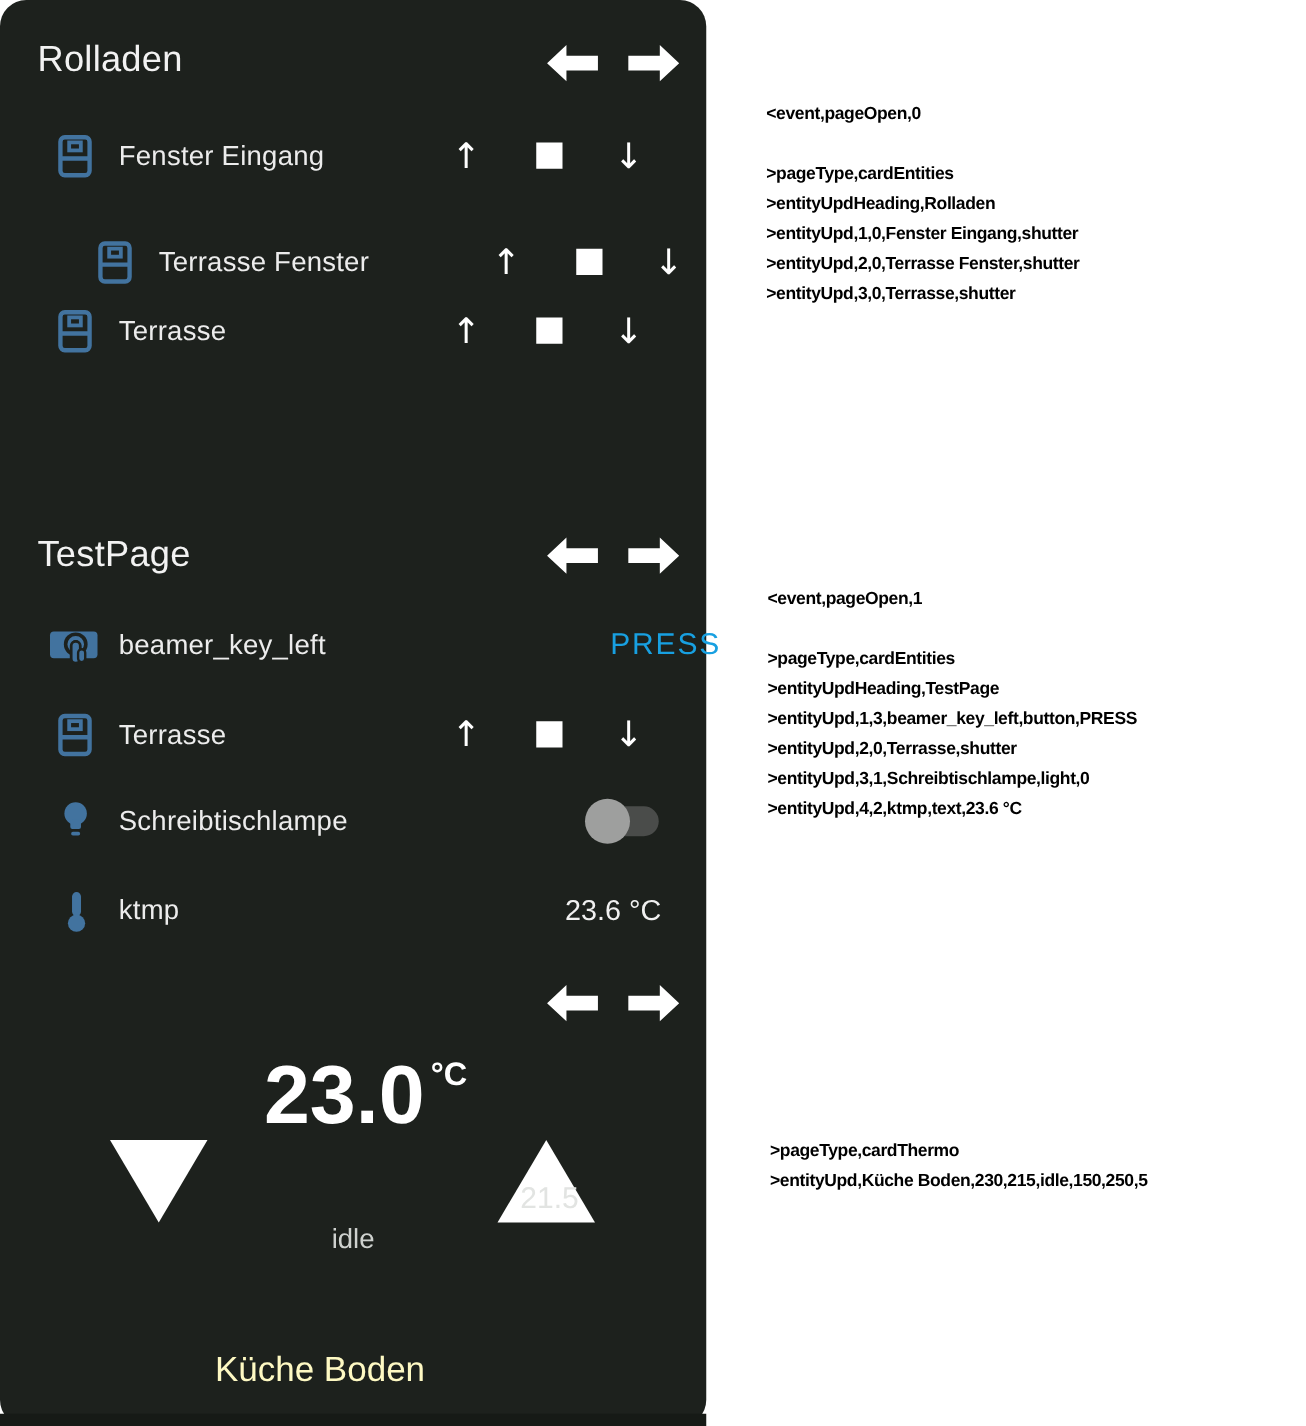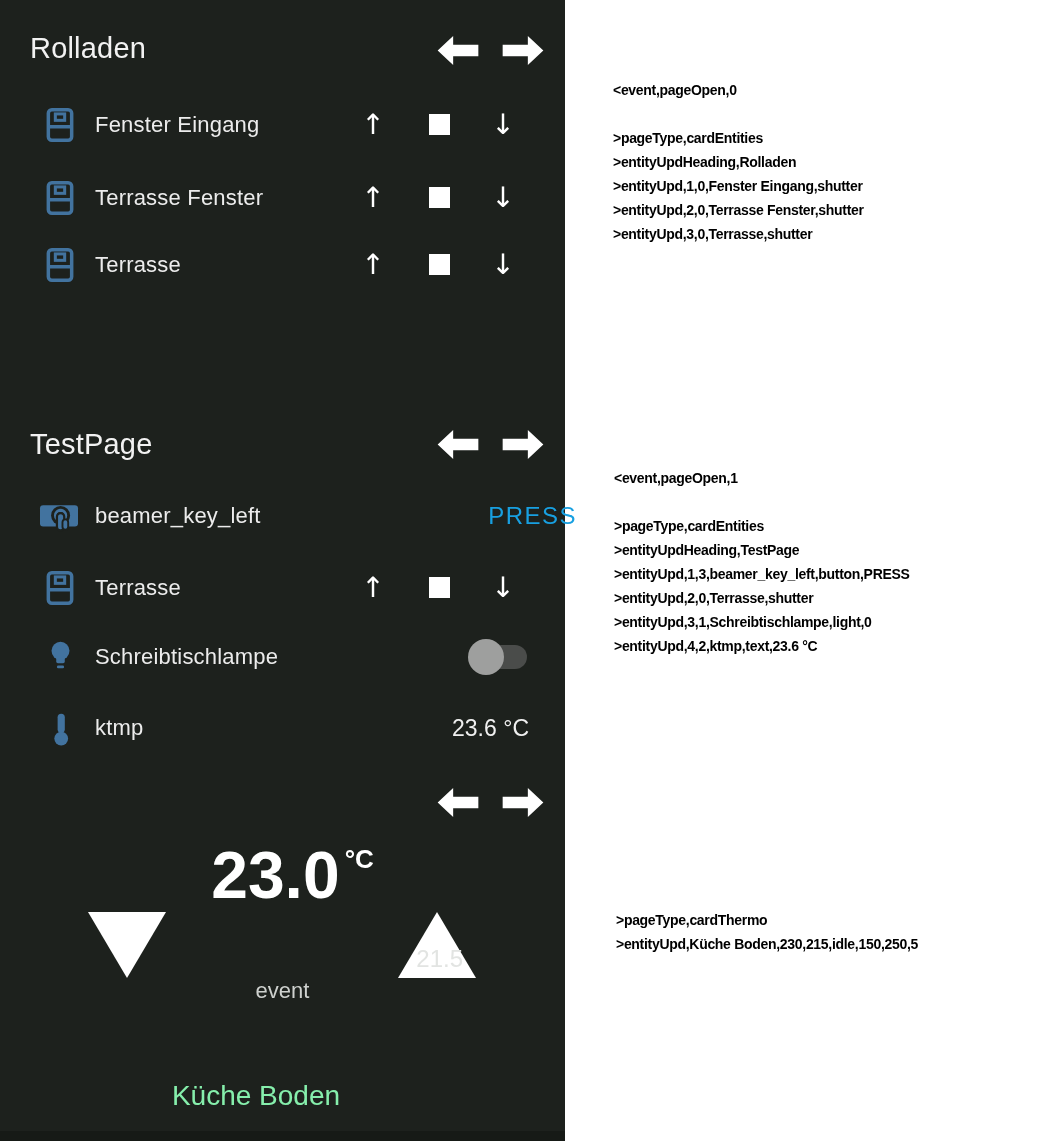--- a/index.html
+++ b/index.html
@@ -1,20 +1,20 @@
 <!DOCTYPE html>
 <html><head>
 <meta charset="utf-8">
 <style>
   html,body{margin:0;padding:0;background:#fff;}
   body{font-family:"Liberation Sans",sans-serif;}
   #stage{position:relative;width:1045px;height:1141px;background:#ffffff;overflow:hidden;}
 
   
-  #panel{position:absolute;left:0;top:0;width:565px;height:1141px;background:#1d211d;}
+  #panel{position:absolute;left:0;top:0;width:565px;height:1141px;background:#1d211d;border-radius:21px;}
   #panel-bottom-strip{position:absolute;left:0;top:1131px;width:565px;height:10px;background:#161a16;}
   .card{position:absolute;left:0;width:565px;}
   .card-title{position:absolute;left:30px;color:#f2f2f2;font-size:29px;font-weight:400;letter-spacing:.2px;}
   .nav-arrow{position:absolute;width:42px;height:31px;cursor:pointer;}
   .nav-left{left:437px;}
   .nav-right{left:502px;}
 
   .row{position:absolute;left:0;width:565px;height:44px;}
   .row .ent-icon{position:absolute;}
   .row .ent-label{position:absolute;left:95px;line-height:44px;color:#ececec;font-size:22px;letter-spacing:.2px;white-space:nowrap;}
@@ -31,21 +31,21 @@
 
   
   .thermo-temp{position:absolute;left:0;top:68px;width:565px;text-align:center;color:#fff;
                font-size:66px;font-weight:700;line-height:70px;white-space:nowrap;margin-left:10px;}
   .thermo-unit{font-size:26px;font-weight:700;position:relative;top:-30px;margin-left:5px;}
   .tri{position:absolute;width:0;height:0;cursor:pointer;}
   .tri-down{left:88px;top:140px;border-left:39px solid transparent;border-right:39px solid transparent;border-top:66px solid #fff;}
   .tri-up{left:398px;top:140px;border-left:39px solid transparent;border-right:39px solid transparent;border-bottom:66px solid #fff;}
   .thermo-target{position:absolute;left:0;top:173px;width:463px;text-align:right;color:#e2e4e2;font-size:24px;}
   .thermo-state{position:absolute;left:0;top:206px;width:565px;text-align:center;color:#ced1ce;font-size:22px;}
-  .thermo-title{position:absolute;left:0;top:308px;width:512px;text-align:center;color:#86efac;font-size:28px;}
+  .thermo-title{position:absolute;left:0;top:308px;width:512px;text-align:center;color:#fef9c3;font-size:28px;}
 
   
   .proto{position:absolute;color:#000;font-size:14px;font-weight:700;line-height:24px;letter-spacing:-0.3px;white-space:nowrap;}
   .proto .gap{height:24px;}
   #proto-0{left:613px;top:78px;}
   #proto-1{left:614px;top:466px;}
   #proto-2{left:616px;top:884px;}
   #proto-2 .evt{padding-left:10px;}
 </style>
 </head>
@@ -69,21 +69,21 @@
           <rect x="2" y="2" width="20" height="26" rx="3" fill="none" stroke="#42739f" stroke-width="3"></rect>
           <rect x="8" y="5.5" width="8" height="5.5" fill="none" stroke="#42739f" stroke-width="2.6"></rect>
           <line x1="3" y1="16.5" x2="21" y2="16.5" stroke="#42739f" stroke-width="3"></line>
         </svg>
         <span class="ent-label">Fenster Eingang</span>
         <span class="ctl ctl-up">↑</span>
         <span class="ctl-stop"></span>
         <span class="ctl ctl-down">↓</span>
       </div>
 
-      <div class="row" style="top:176px;">
+      <div class="row" style="top:188px;margin-left:32px;">
         <svg class="ent-icon" style="left:46px;top:4px;" width="28" height="36" viewBox="0 0 24 30">
           <rect x="2" y="2" width="20" height="26" rx="3" fill="none" stroke="#42739f" stroke-width="3"></rect>
           <rect x="8" y="5.5" width="8" height="5.5" fill="none" stroke="#42739f" stroke-width="2.6"></rect>
           <line x1="3" y1="16.5" x2="21" y2="16.5" stroke="#42739f" stroke-width="3"></line>
         </svg>
         <span class="ent-label">Terrasse Fenster</span>
         <span class="ctl ctl-up">↑</span>
         <span class="ctl-stop"></span>
         <span class="ctl ctl-down">↓</span>
       </div>
@@ -163,21 +163,21 @@
       <svg class="nav-arrow nav-right" style="top:15px;" viewBox="0 0 42 32">
         <polygon points="42,16 26,1 26,10 0,10 0,22 26,22 26,31" fill="#ffffff"></polygon>
       </svg>
 
       <div class="thermo-temp"><span>23.0</span><span class="thermo-unit">°C</span></div>
 
       <div class="tri tri-down"></div>
       <div class="tri tri-up"></div>
 
       <div class="thermo-target">21.5</div>
-      <div class="thermo-state">event</div>
+      <div class="thermo-state">idle</div>
       <div class="thermo-title">Küche Boden</div>
     </div>
 
     <div id="panel-bottom-strip"></div>
   </div>
 
   <div class="proto" id="proto-0">
     <div class="evt">&lt;event,pageOpen,0</div>
     <div class="gap"></div>
     <div>&gt;pageType,cardEntities</div>

